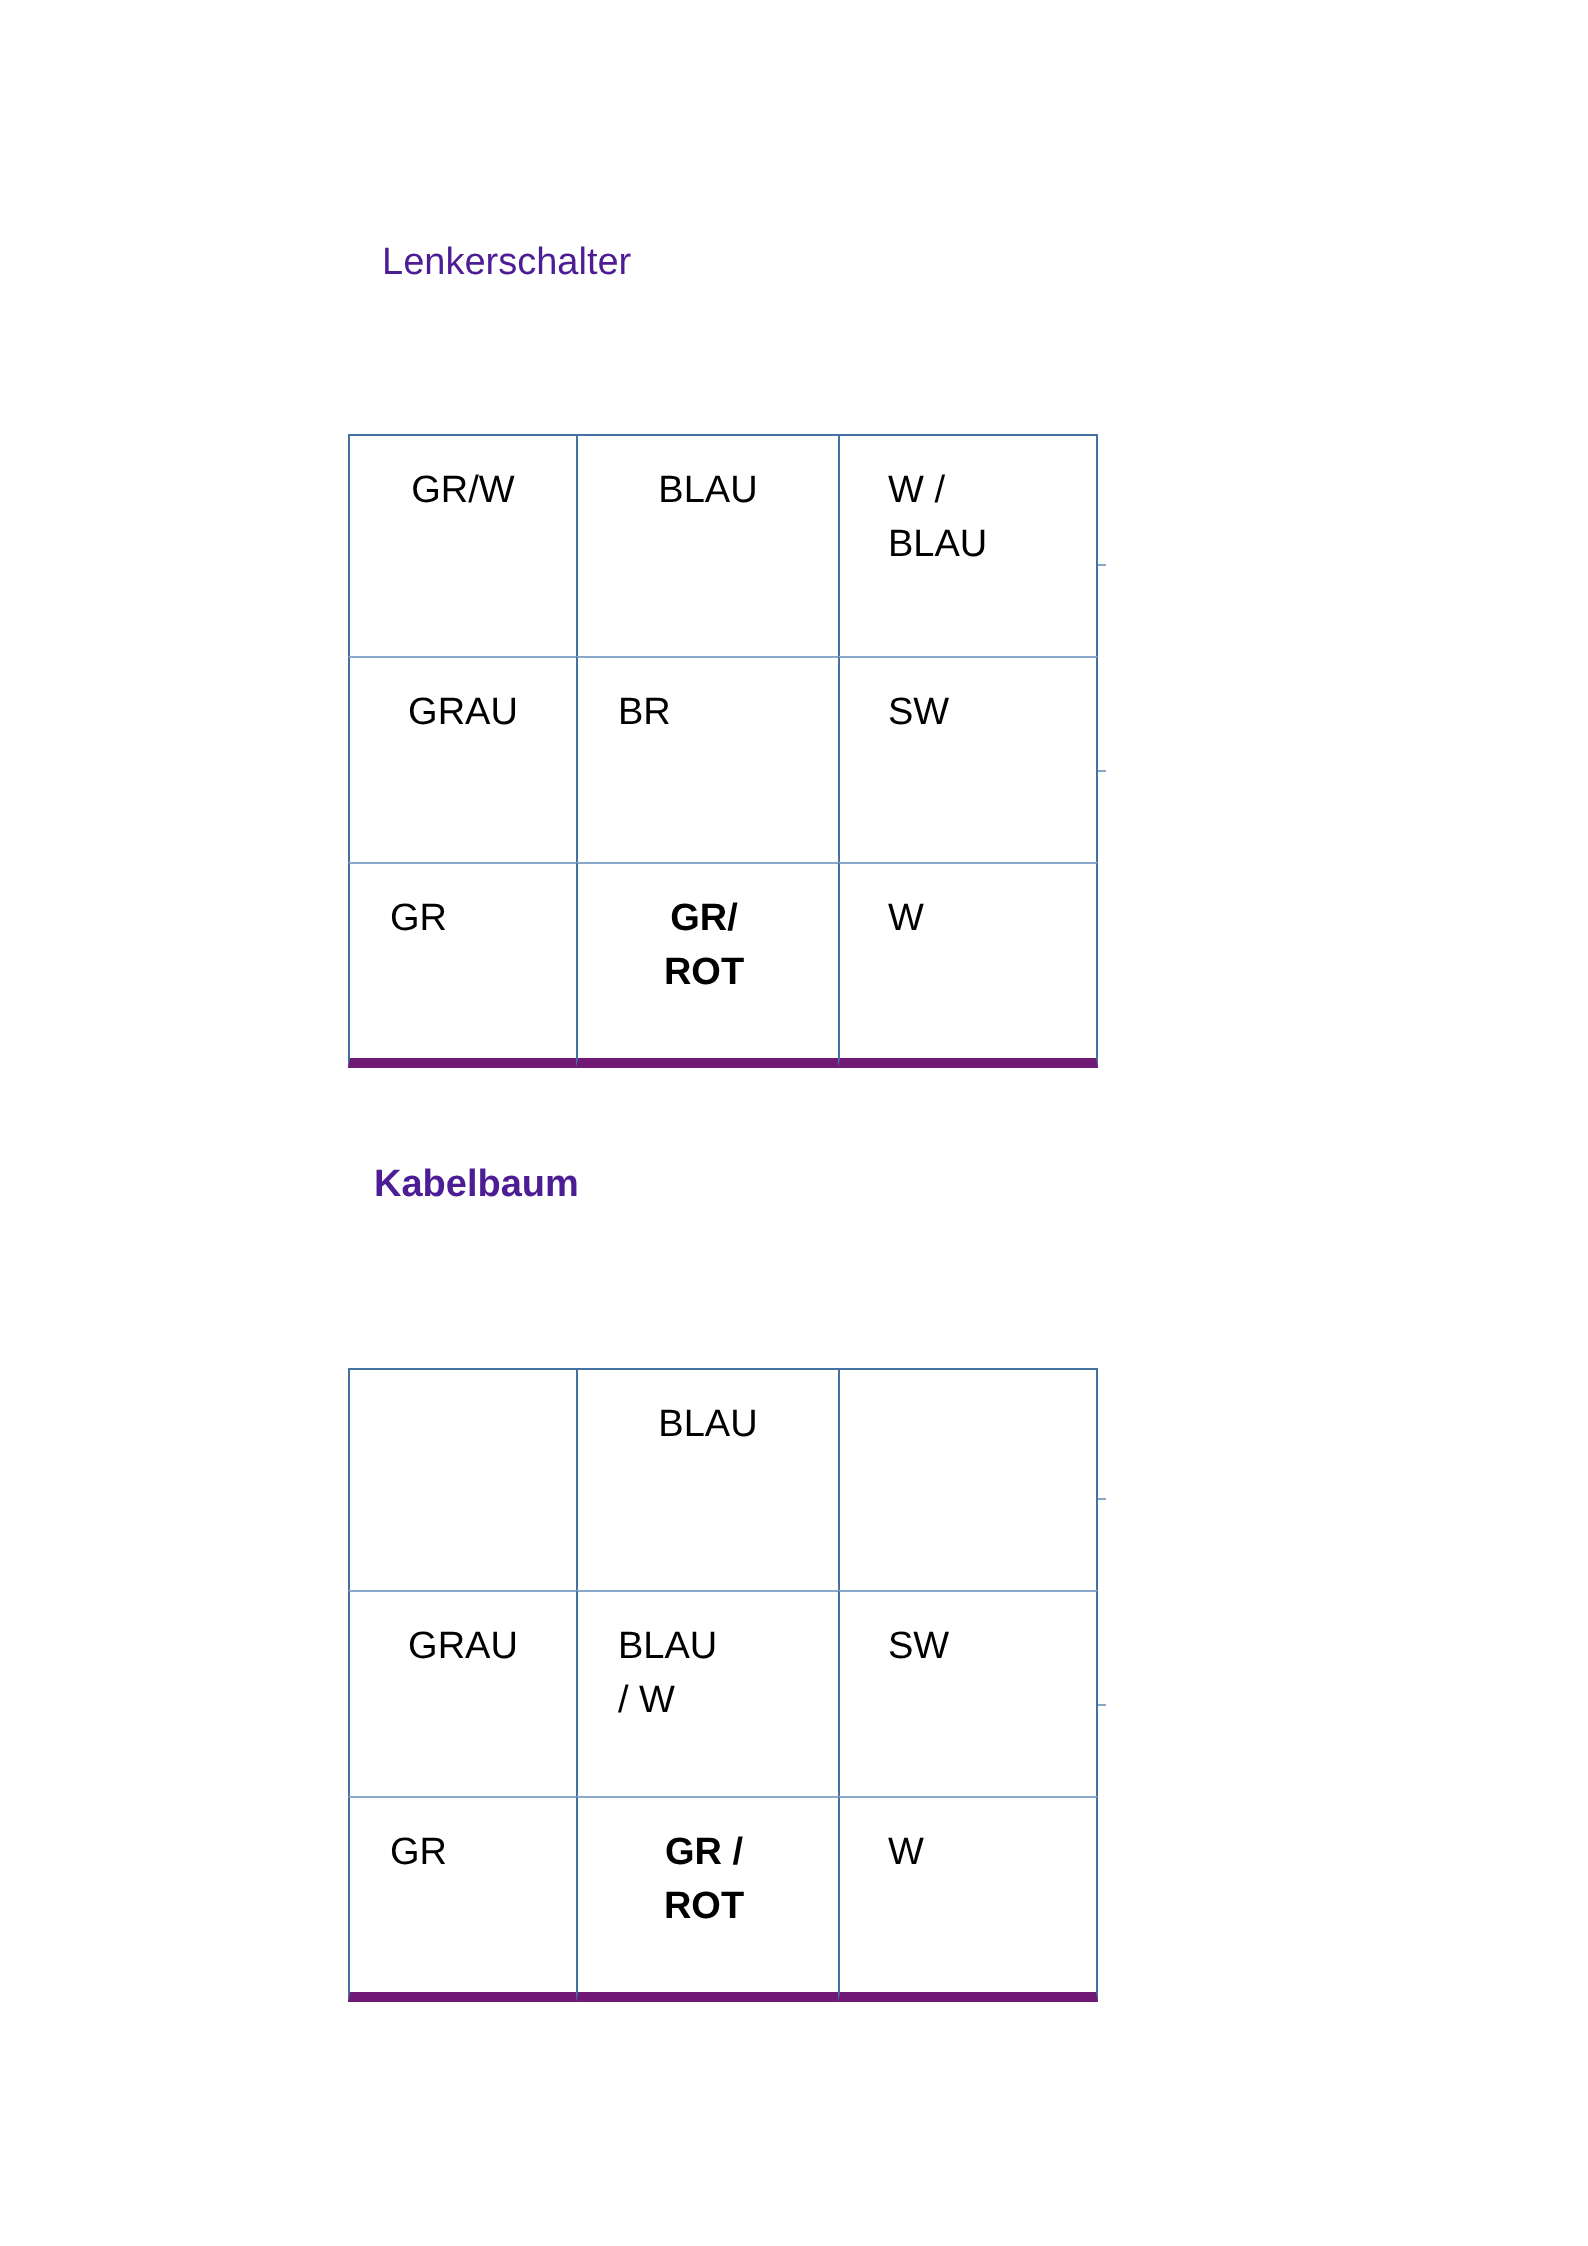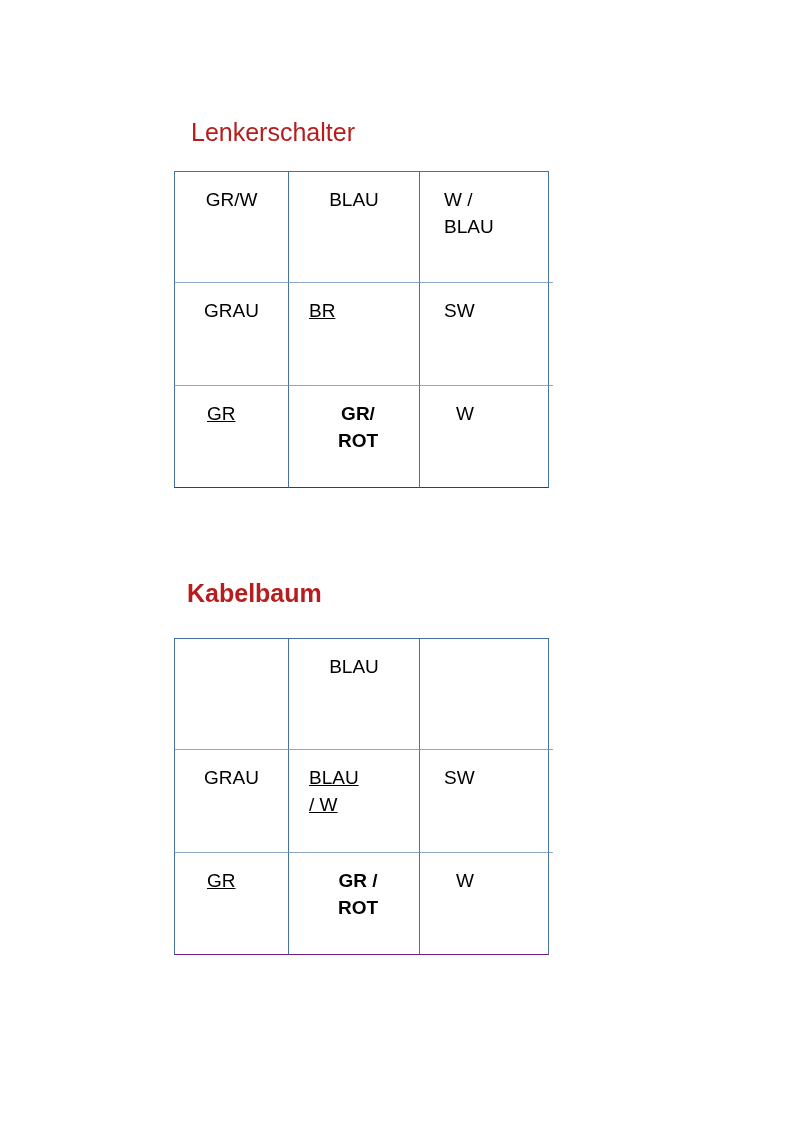--- a/index.html
+++ b/index.html
@@ -17,35 +17,36 @@
   }
 
   .page {
     position: absolute;
     inset: 0;
   }
 
   
   .section-title {
     position: absolute;
-    font-size: 25px;
+    font-size: 19px;
     line-height: 24px;
-    color: #b91c1c;
+    color: #4c1d95;
     white-space: nowrap;
   }
   #title-lenkerschalter { left: 191px; top: 120px; }
   #title-kabelbaum      { left: 187px; top: 581px; font-weight: bold; }
 
   
   .wire-table {
     position: absolute;
     border-collapse: separate;
     border-spacing: 0;
     table-layout: fixed;
     width: 375px;
+    margin-top: 46px;
   }
   #table-lenkerschalter { left: 174px; top: 171px; }
   #table-kabelbaum      { left: 174px; top: 638px; }
 
   .wire-table col.c1 { width: 114px; }
   .wire-table col.c2 { width: 131px; }
   .wire-table col.c3 { width: 130px; }
 
   .wire-table td {
     position: relative;
@@ -62,21 +63,21 @@
   .wire-table tr.r1 td { height: 111px; }
   .wire-table tr.r2 td { height: 103px; }
   .wire-table tr.r3 td { height: 103px; }
 
   
   .wire-table td { border-left: 1px solid #4472a0; }
   .wire-table td.last { border-right: 1px solid #4472a0; }
 
   
   .wire-table tr.r1 td { border-top: 1px solid #4472a0; }
-  .wire-table tr.r3 td { border-bottom: 1px solid #701a75; padding-left: 12px; }
+  .wire-table tr.r3 td { border-bottom: 5px solid #701a75; }
 
   
   .wire-table tr.r2 td, .wire-table tr.r3 td {
     border-top: 1px solid #8aa8cc;
   }
 
   
   .rule-overhang {
     position: absolute;
     height: 1px;
@@ -84,21 +85,21 @@
     width: 4px;
   }
   #ovh-t1-a { left: 549px; top: 282px; }
   #ovh-t1-b { left: 549px; top: 385px; }
   #ovh-t2-a { left: 549px; top: 749px; }
   #ovh-t2-b { left: 549px; top: 852px; }
 
   
   .cell-text { display: block; }
   .align-center { text-align: center; }
-  .align-left   { text-align: left; padding-left: 20px; text-decoration: underline; }
+  .align-left   { text-align: left; padding-left: 20px; }
   .align-left-lg { text-align: left; padding-left: 24px; }
   .align-center-ind { text-align: center; padding-right: 4px; font-weight: bold; }
   .empty-cell { }
 </style>
 </head>
 <body>
 
 <div class="page">
 
   <div class="section-title" id="title-lenkerschalter">Lenkerschalter</div>

